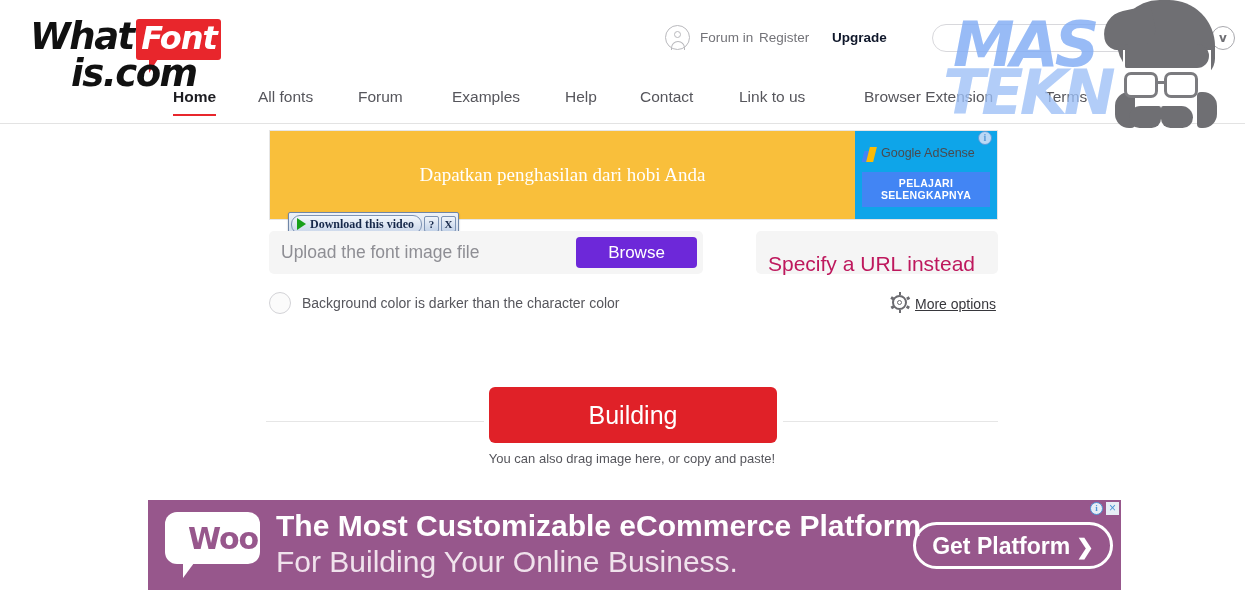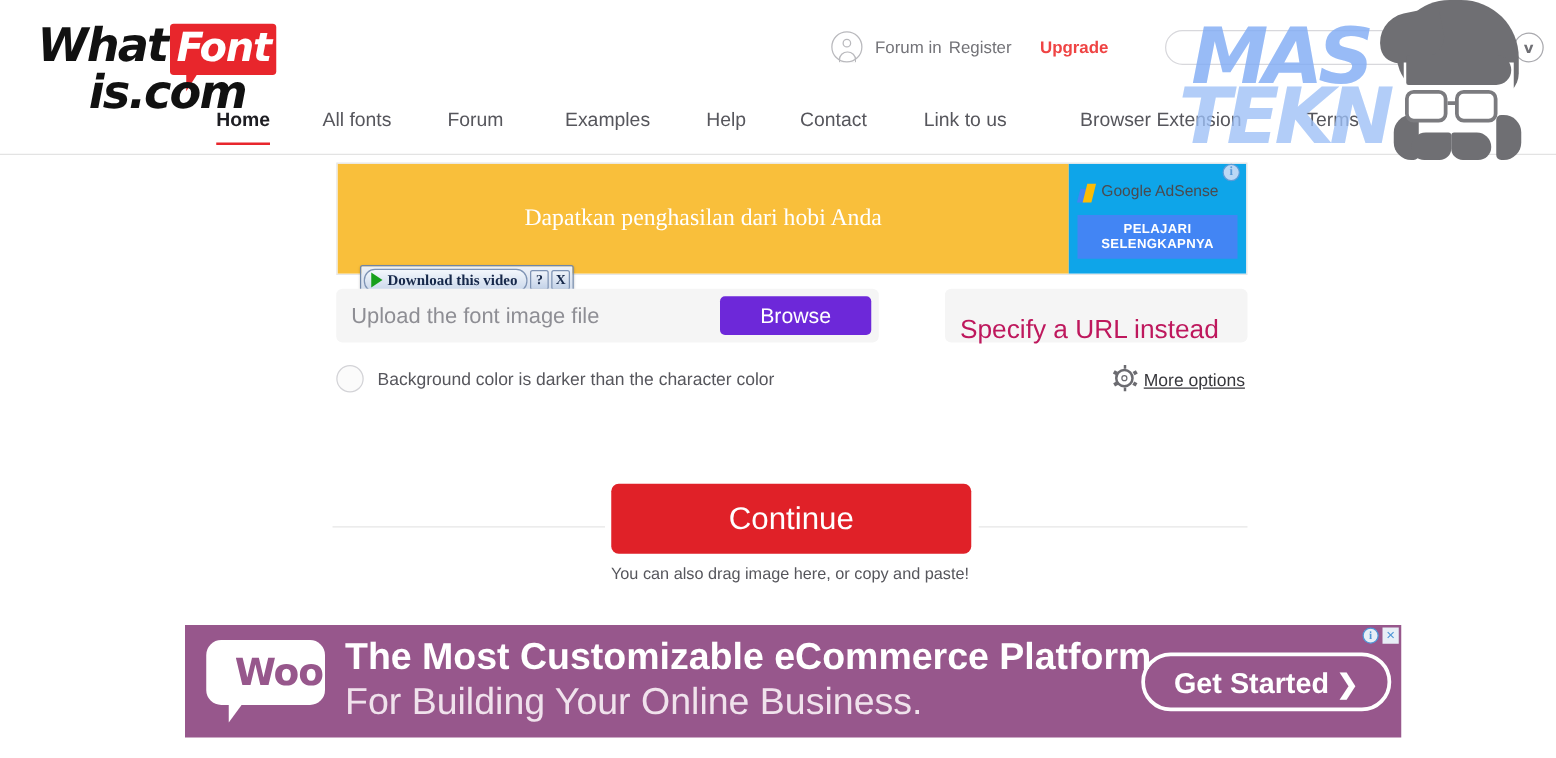--- a/index.html
+++ b/index.html
@@ -109,21 +109,21 @@
     top: 30px;
     font-size: 13.5px;
     color: #737378;
     text-decoration: none;
     white-space: nowrap;
   }
   .acct-signin { left: 700px; }
   .acct-register { left: 759px; }
   .acct-upgrade {
     left: 832px;
-    color: #ef4444;
+    color: #0f172a;
     font-weight: bold;
   }
 
   
   .searchbox {
     position: absolute;
     left: 932px; top: 24px;
     width: 228px; height: 28px;
     border: 1px solid #d8d8dc;
     border-radius: 14px;
@@ -731,29 +731,29 @@
     <div class="tooth"></div>
     <div class="tooth t2"></div>
     <div class="tooth t3"></div>
     <div class="gring"></div>
     <div class="gdot"></div>
   </div>
   <a class="more-options">More options</a>
 
   <div class="rule-left"></div>
   <div class="rule-right"></div>
-  <div class="continue-btn">Continue</div>
+  <div class="continue-btn">Building</div>
   <div class="drag-hint">You can also drag image here, or copy and paste!</div>
 
   <div class="bottomad">
     <div class="woo-mark">
       <div class="woo-text">Woo</div>
     </div>
     <div class="woo-line1">The Most Customizable eCommerce Platform</div>
     <div class="woo-line2">For Building Your Online Business.</div>
     <div class="woo-cta">
-      <span>Get Started</span><span class="woo-chev">❯</span>
+      <span>Get Platform</span><span class="woo-chev">❯</span>
     </div>
     <div class="woo-info">i</div>
     <div class="woo-close">×</div>
   </div>
 
 </div>
 
 </body></html>

